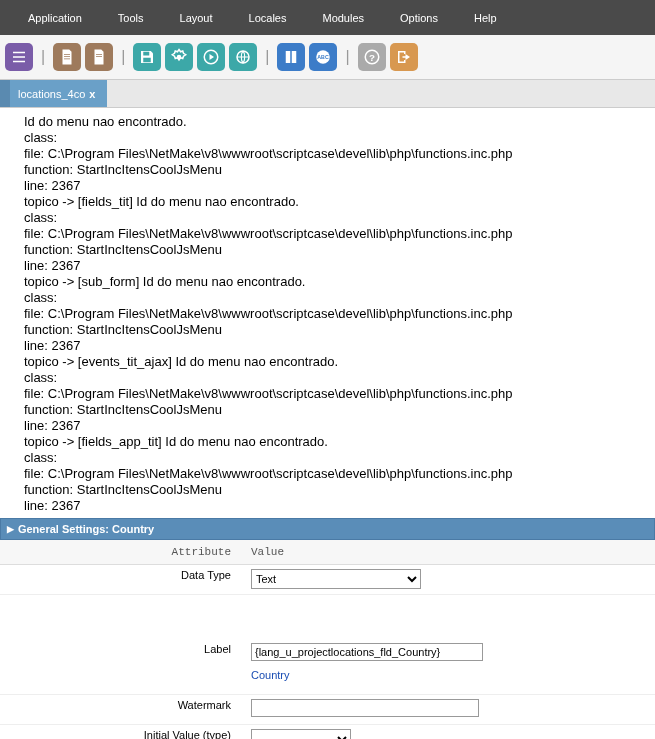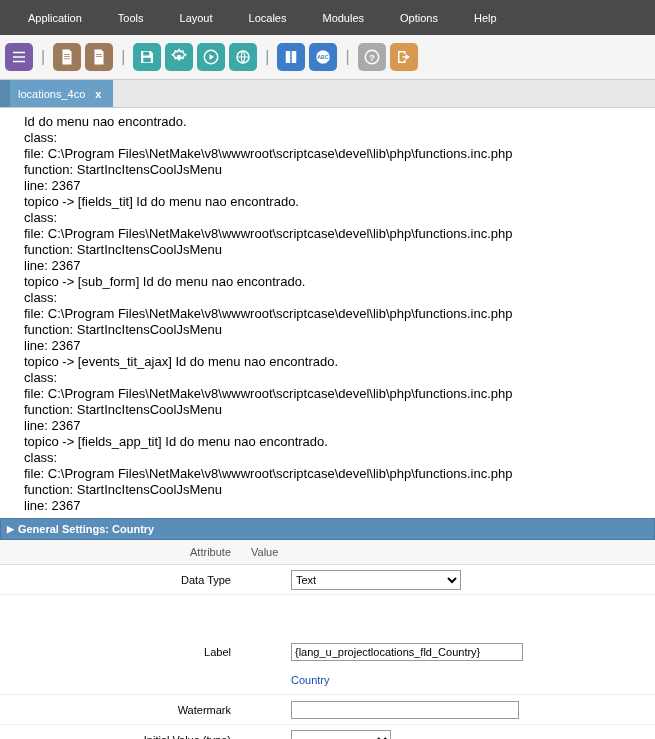--- a/index.html
+++ b/index.html
@@ -13,35 +13,35 @@
 .ticon { width: 28px; height: 28px; border-radius: 5px; display: flex; align-items: center; justify-content: center; cursor: pointer; }
 .ticon svg { width: 18px; height: 18px; }
 .ic-purple { background: #7a5ca8; }
 .ic-brown { background: #9e7a5c; }
 .ic-cyan  { background: #3ca8a8; }
 .ic-blue  { background: #3c7cc8; }
 .ic-light { background: #aaa; }
 .ic-orange{ background: #d89850; }
 
 .tabbar { background: #e8e8e8; display: flex; height: 28px; border-bottom: 1px solid #ccc; }
-.tab { background: #6aa0c8; color: #fff; padding: 0 8px; display: flex; align-items: center; gap: 6px; font-size: 11px; }
+.tab { background: #6aa0c8; color: #fff; padding: 0 8px; display: flex; align-items: center; font-size: 11px; }
 .tab-close { cursor: pointer; font-weight: bold; padding: 0 4px; }
 .tab-pre { width: 10px; background: #5a8ab0; }
 
 .content { padding: 6px 4px 0 24px; font-size: 13px; line-height: 16px; color: #000; font-family: Arial, sans-serif; }
 .content div { white-space: nowrap; overflow: hidden; }
 
 .panel-head { background: #5a8db8; color: #fff; font-weight: bold; padding: 4px 6px; display: flex; align-items: center; gap: 4px; border: 1px solid #4a7aa5; margin-top: 4px; }
 .panel-head .tri { font-size: 9px; }
 
-.grid-head { display: flex; background: #f7f7f7; border-bottom: 1px solid #ddd; }
+.grid-head { display: flex; background: #f7f7f7; border-bottom: 1px solid #ddd; font-family: Liberation Mono, monospace; }
 .col-attr { width: 245px; text-align: right; padding: 6px 14px 6px 6px; color: #555; }
 .col-val  { flex: 1; padding: 6px; color: #555; }
 
-.form-row { display: flex; border-bottom: 1px solid #eee; min-height: 30px; align-items: center; gap: 40px; }
+.form-row { display: flex; border-bottom: 1px solid #eee; min-height: 30px; align-items: flex-start; }
 .form-row .lbl { width: 245px; text-align: right; padding: 4px 14px 4px 4px; color: #000; }
 .form-row .val { flex: 1; padding: 4px 6px; }
 .form-row.norule { border-bottom: none; min-height: 20px; margin-top: 44px; }
 
 select, input[type=text] { font-size: 11px; font-family: Arial, sans-serif; border: 1px solid #999; background: #fff; }
 select.w-data { width: 170px; height: 20px; }
 select.w-init { width: 100px; height: 20px; }
 input.w-label { width: 232px; height: 18px; padding: 1px 3px; }
 input.w-water { width: 228px; height: 18px; padding: 1px 3px; }
 input.w-width { width: 60px; height: 18px; padding: 1px 3px; text-align: right; }

